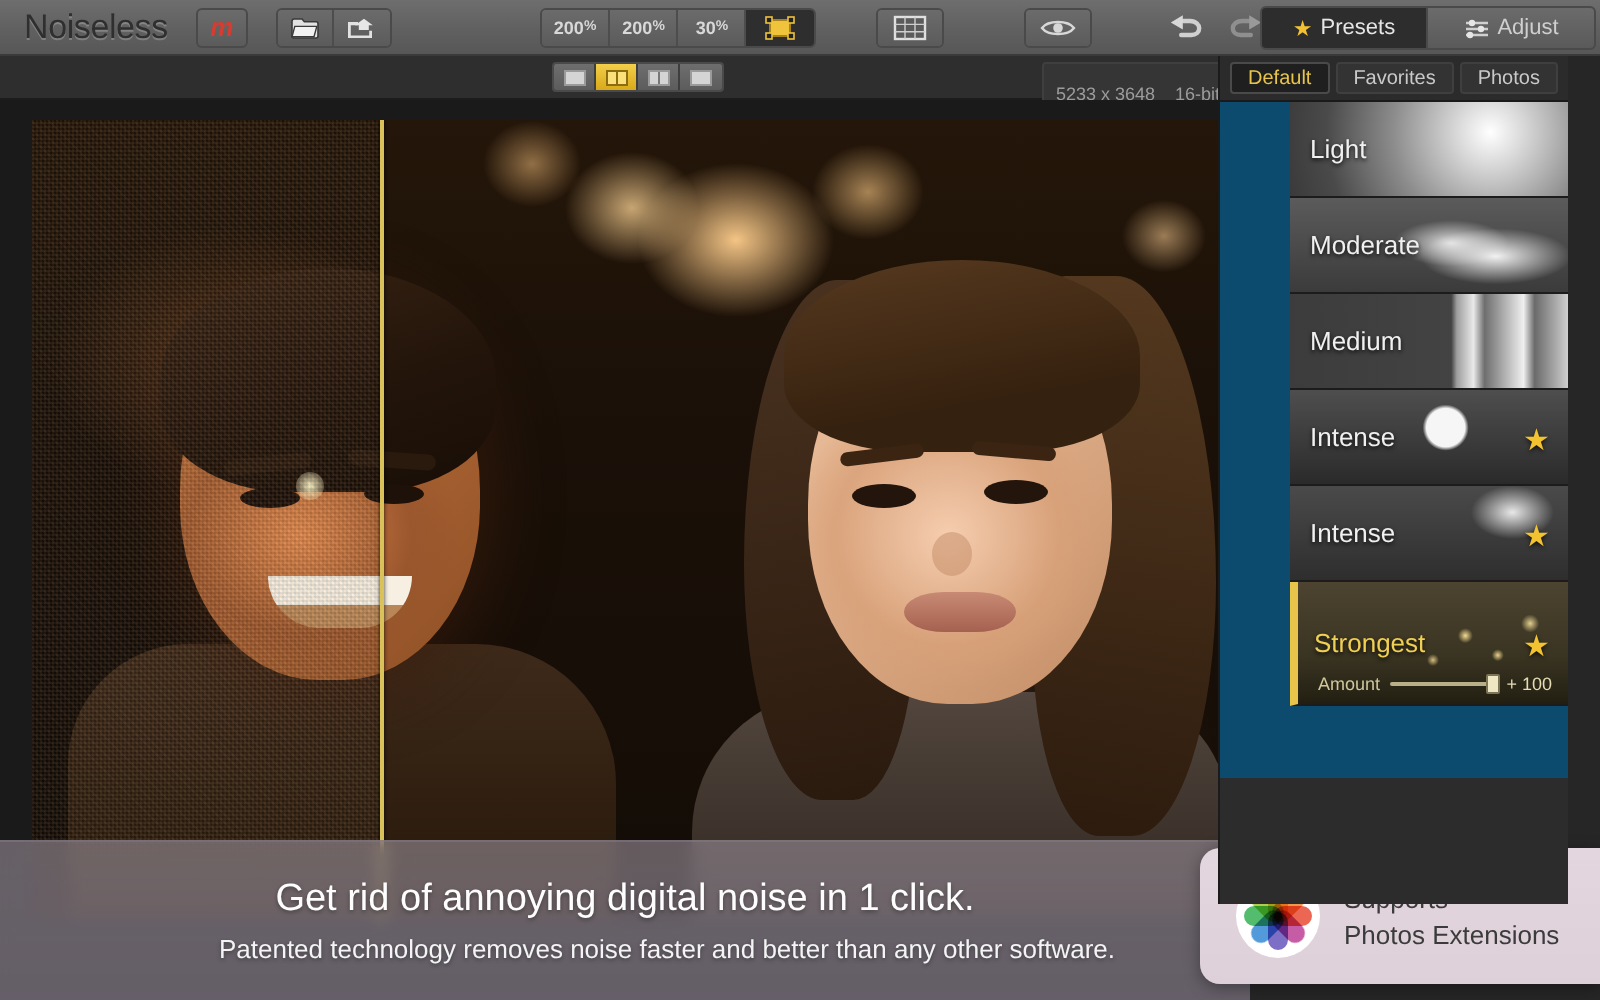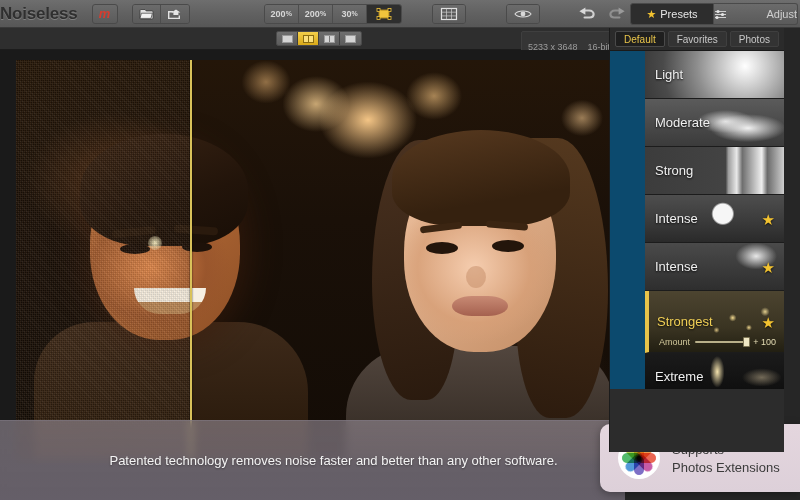--- a/index.html
+++ b/index.html
@@ -18,22 +18,23 @@
 
   
   .toolbar {
     position: absolute; left: 0; top: 0;
     width: 800px; height: 28px;
     background: linear-gradient(to bottom, #6e6e6e 0%, #616161 50%, #575757 100%);
     border-bottom: 1px solid #3a3a3a;
     display: flex; align-items: center;
   }
   .app-title {
+    margin-left: 12px;
     font-size: 17px;
-    font-weight: bold;
+    font-weight: normal;
     color: #2f2f2f;
     text-shadow: 0 1px 0 rgba(255,255,255,0.22);
     letter-spacing: -0.2px;
   }
   .tb-group {
     display: flex; align-items: center;
     height: 20px;
     border: 1px solid #4a4a4a;
     border-radius: 3px;
     background: linear-gradient(to bottom,#666,#595959);
@@ -75,21 +76,21 @@
   .seg {
     display: flex; align-items: center; justify-content: center;
     gap: 4px;
     width: 84px; height: 22px;
     font-size: 11px;
     color: #cfcfcf;
     border: 1px solid #4a4a4a;
     background: linear-gradient(to bottom,#6b6b6b,#5a5a5a);
   }
   .seg.first { border-radius: 3px 0 0 3px; }
-  .seg.last  { border-radius: 0 3px 3px 0; border-left: none; justify-content: space-between; }
+  .seg.last  { border-radius: 0 3px 3px 0; border-left: none; }
   .seg.active { background: #2d2d2d; color: #e6e6e6; }
   .star-y { color: #f2c230; font-size: 11px; }
 
   
   .subbar {
     position: absolute; left: 0; top: 28px;
     width: 625px; height: 22px;
     background: #2e2e2e;
     border-bottom: 1px solid #1c1c1c;
   }
@@ -553,20 +554,21 @@
       <div class="weye-l"></div>
       <div class="weye-r"></div>
       <div class="wnose"></div>
       <div class="wlips"></div>
 
       <div class="noise-left"></div>
       <div class="split-line"></div>
     </div>
 
     <div class="caption">
+      <div class="cap1">Get rid of annoying digital noise in 1 click.</div>
       <div class="cap2">Patented technology removes noise faster and better than any other software.</div>
     </div>
   </div>
 
   <div class="photos-badge">
     <div class="photos-icon">
       <b style="transform:rotate(0deg);background:#f3c13a"></b>
       <b style="transform:rotate(45deg);background:#ef8d3a"></b>
       <b style="transform:rotate(90deg);background:#e9553f"></b>
       <b style="transform:rotate(135deg);background:#c0489c"></b>
@@ -594,21 +596,21 @@
         <div class="pname">Light</div>
       </div>
 
       <div class="preset">
         <div class="thumb th-moderate"></div>
         <div class="pname">Moderate</div>
       </div>
 
       <div class="preset">
         <div class="thumb th-medium"></div>
-        <div class="pname">Strong</div>
+        <div class="pname">Medium</div>
       </div>
 
       <div class="preset">
         <div class="thumb th-intense"></div>
         <div class="pname">Intense</div>
         <div class="pstar">★</div>
       </div>
 
       <div class="preset">
         <div class="thumb th-strong"></div>
@@ -622,22 +624,18 @@
         <div class="pstar">★</div>
         <div class="amount-row">
           <span class="amount-label">Amount</span>
           <span class="amount-track">
             <span class="amount-knob"></span>
           </span>
           <span class="amount-val">+ 100</span>
         </div>
       </div>
 
-      <div class="preset">
-        <div class="thumb th-extreme"></div>
-        <div class="pname">Extreme</div>
-      </div>
     </div>
 
     <div class="panel-fill"></div>
   </div>
 
 </div>
 
 </body></html>

